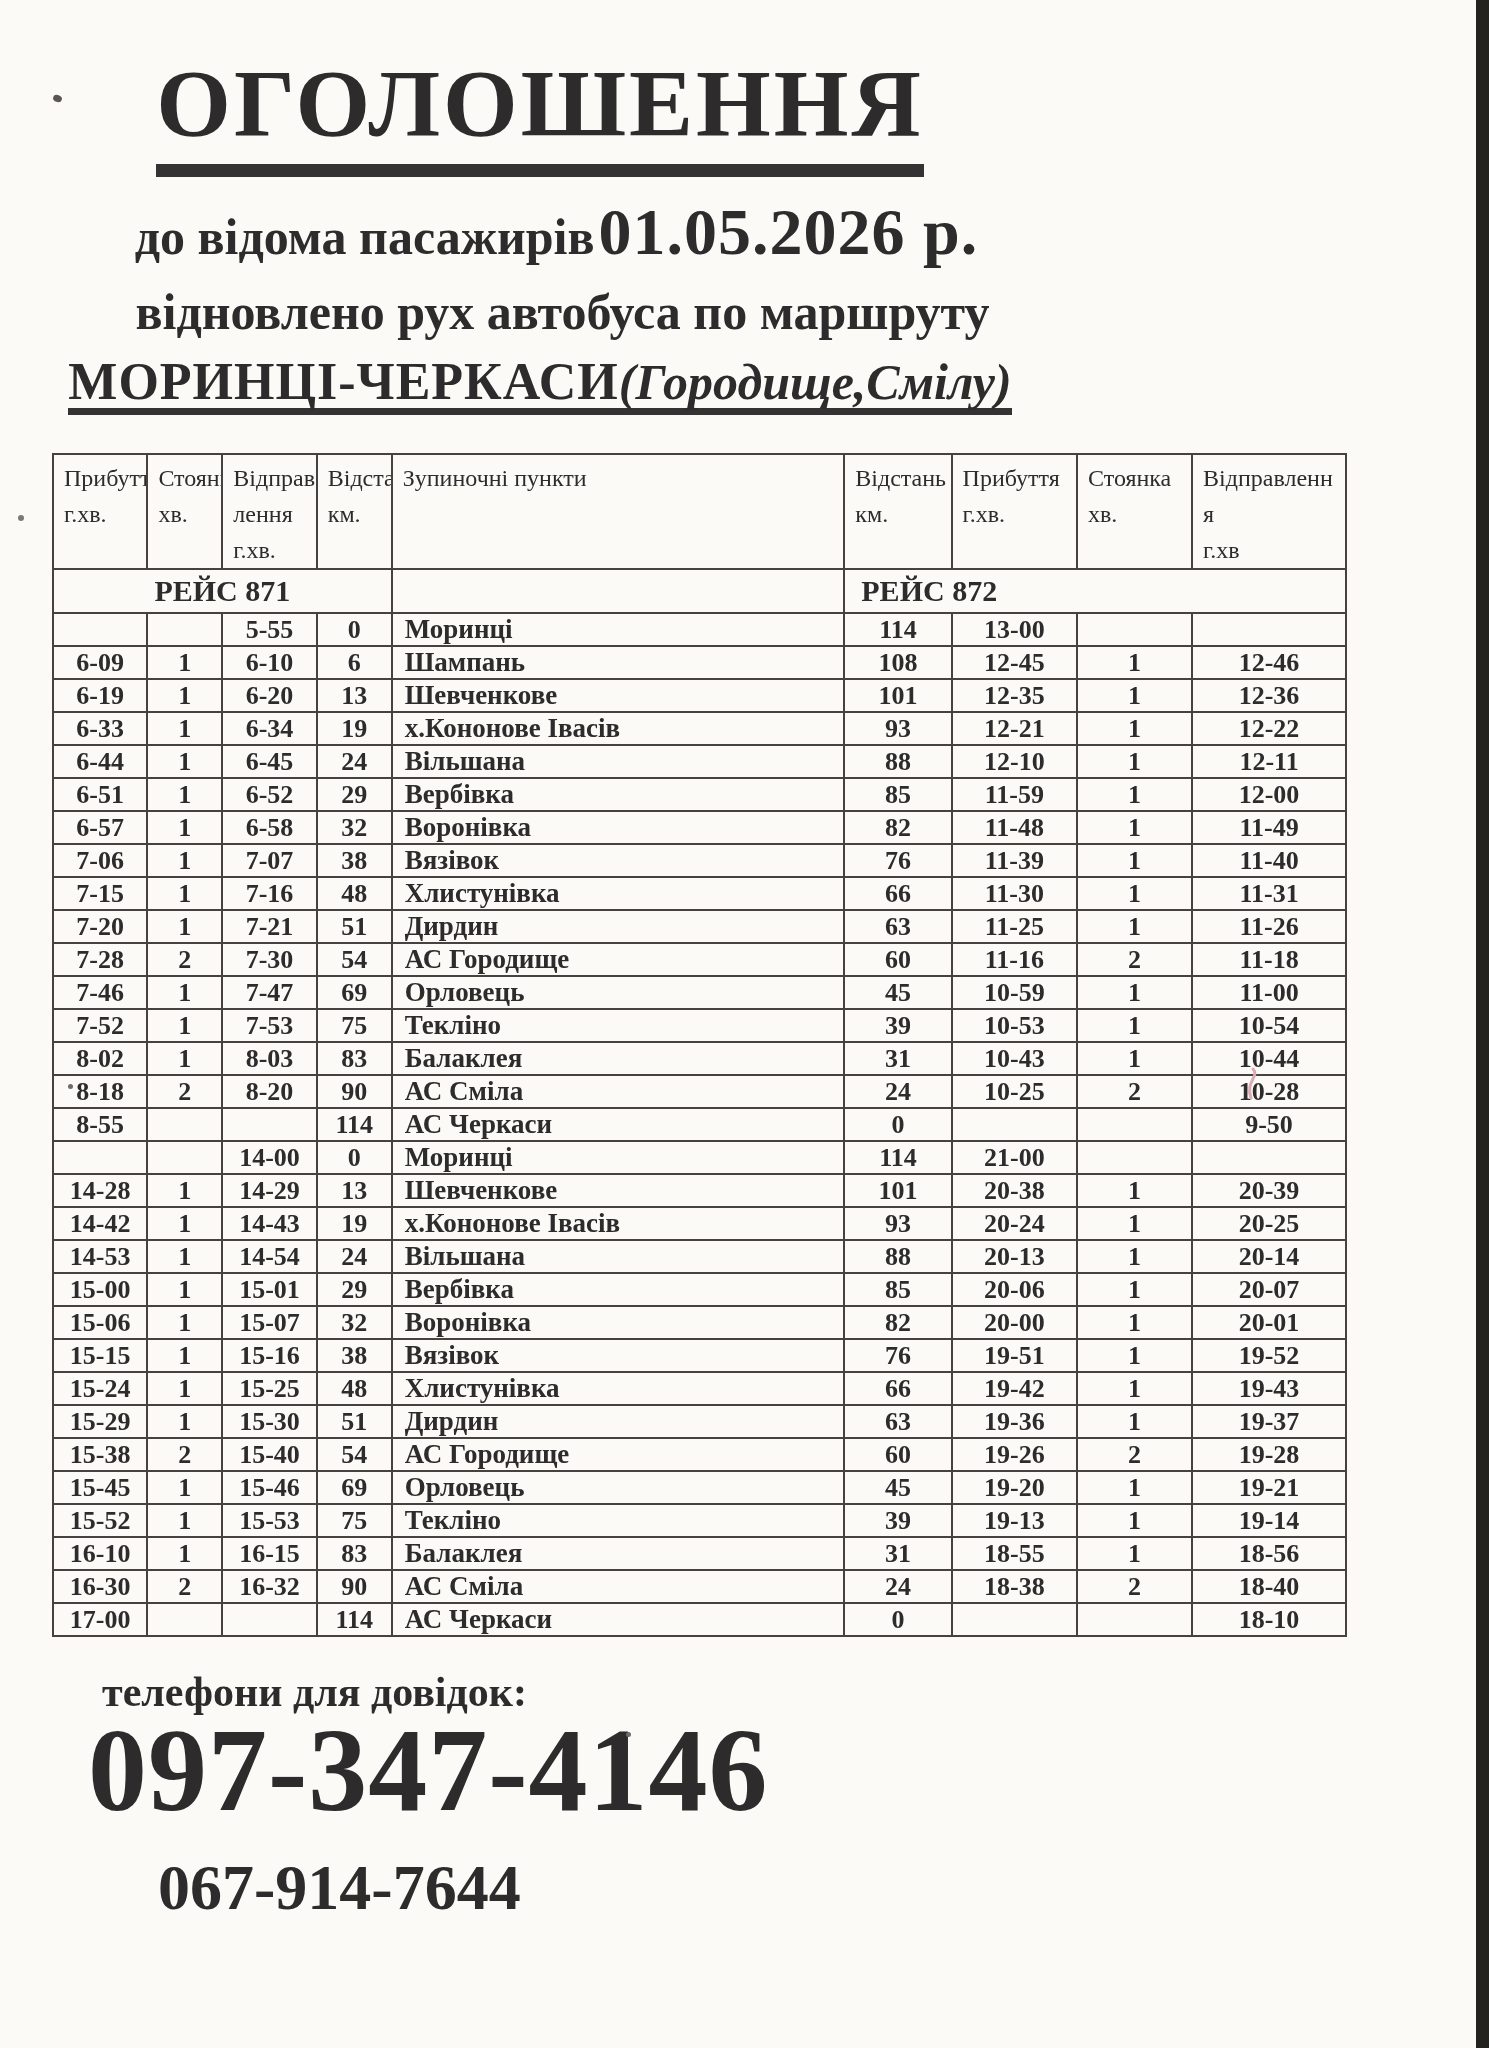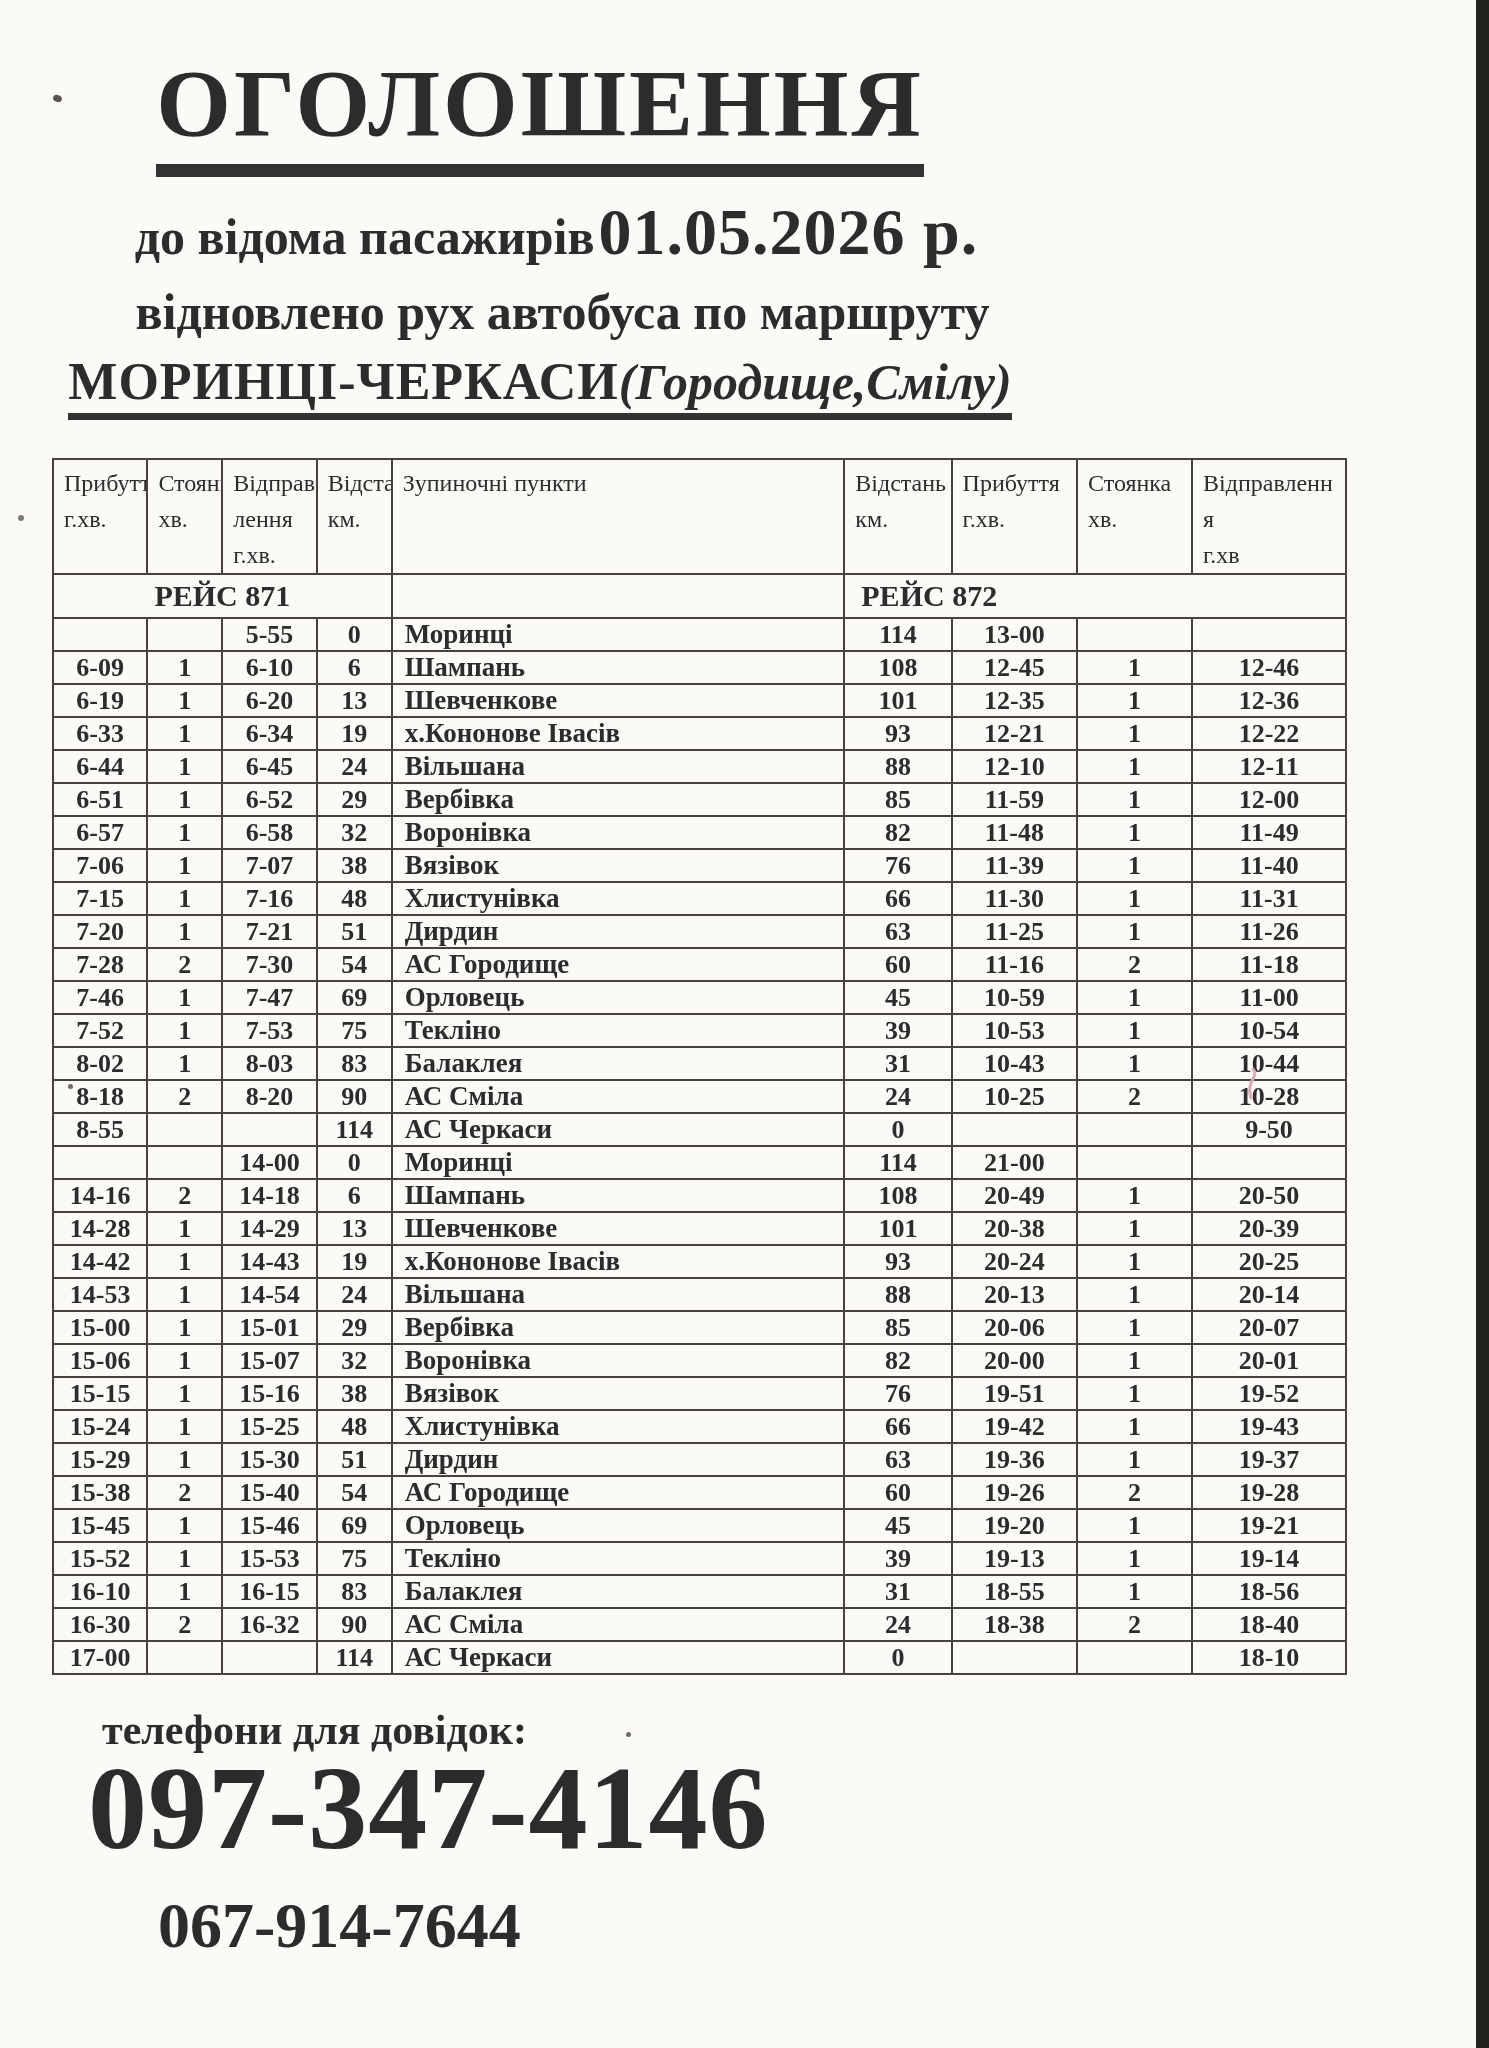--- a/index.html
+++ b/index.html
@@ -20,21 +20,21 @@
     display:inline-block;
     font-size:96px;font-weight:bold;letter-spacing:3px;line-height:1;
     border-bottom:13px solid #343232;padding-bottom:12px;
   }
   .subtitle{margin-top:22px;font-weight:bold;line-height:1;padding-left:33px;}
   .subtitle .pre{font-size:50px;}
   .subtitle .date{font-size:66px;letter-spacing:1px;}
   .line3{margin-top:22px;font-size:50px;font-weight:bold;line-height:1;padding-left:45px;}
   .route-line{
     display:inline-block;margin-top:18px;line-height:1.02;
-    border-bottom:7px solid #343232;padding-bottom:5px;font-weight:bold;
+    border-bottom:7px solid #343232;font-weight:bold;
   }
   .route-main{font-size:52px;letter-spacing:1px;}
   .route-via{font-size:50px;font-style:italic;}
 
   table.schedule{
     border-collapse:collapse;table-layout:fixed;
     width:1295px;margin:38px 0 0 52px;
   }
   .schedule th,.schedule td{border:2px solid #46423f;overflow:hidden;}
   .schedule th{
@@ -302,31 +302,20 @@
         <td class="num"></td>
         <td class="num">14-00</td>
         <td class="num">0</td>
         <td class="stop">Моринці</td>
         <td class="num">114</td>
         <td class="num">21-00</td>
         <td class="num"></td>
         <td class="num"></td>
       </tr>
       <tr>
-        <td class="num">14-16</td>
-        <td class="num">2</td>
-        <td class="num">14-18</td>
-        <td class="num">6</td>
-        <td class="stop">Шампань</td>
-        <td class="num">108</td>
-        <td class="num">20-49</td>
-        <td class="num">1</td>
-        <td class="num">20-50</td>
-      </tr>
-      <tr>
         <td class="num">14-28</td>
         <td class="num">1</td>
         <td class="num">14-29</td>
         <td class="num">13</td>
         <td class="stop">Шевченкове</td>
         <td class="num">101</td>
         <td class="num">20-38</td>
         <td class="num">1</td>
         <td class="num">20-39</td>
       </tr>

